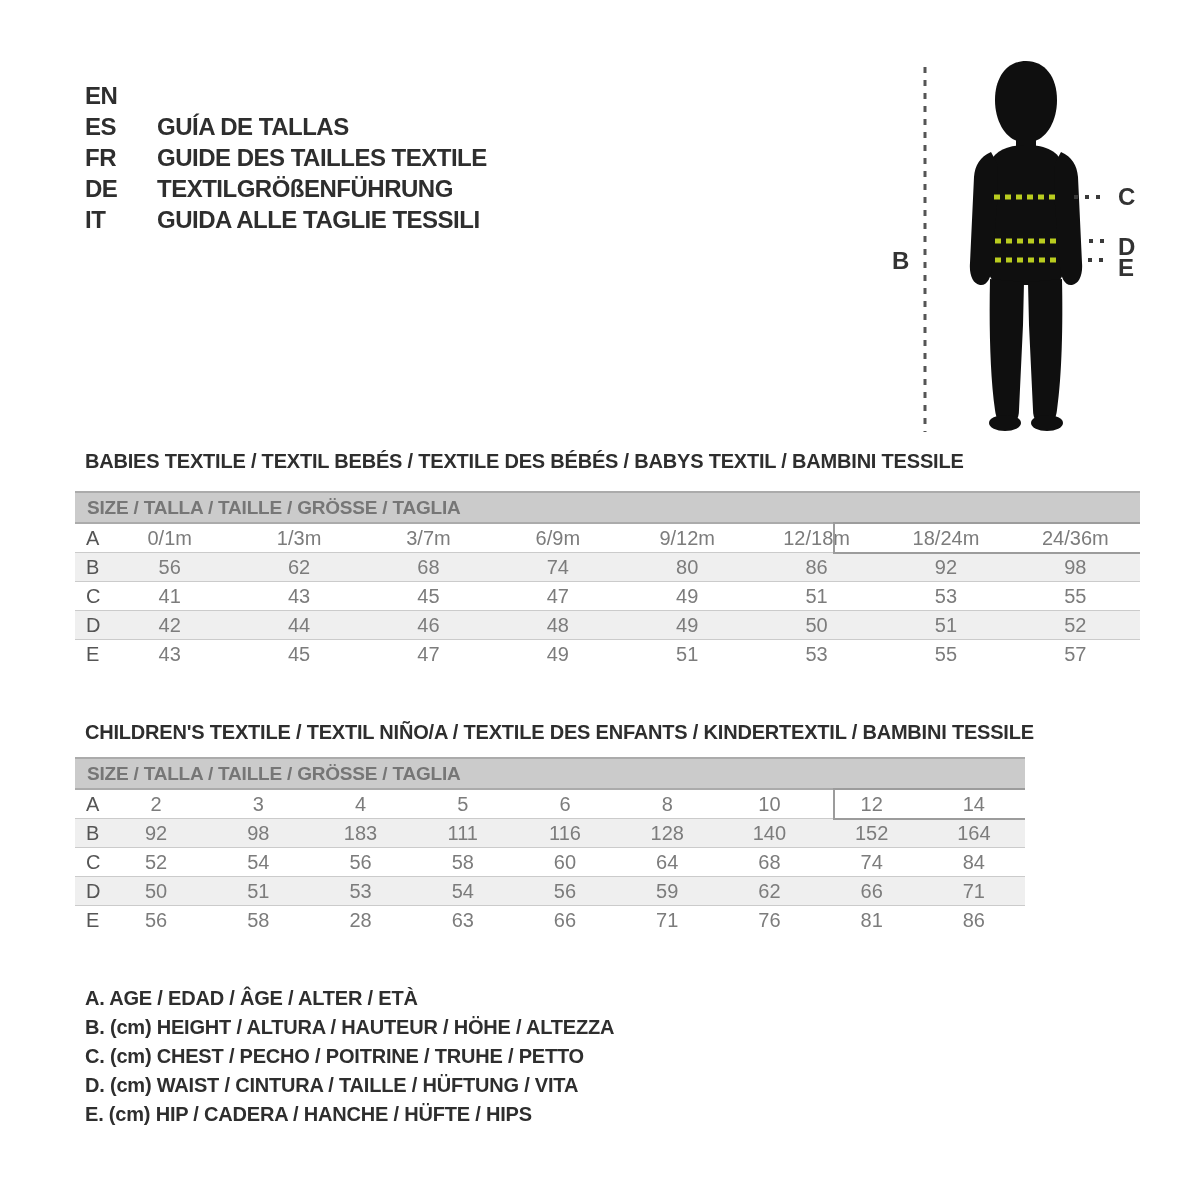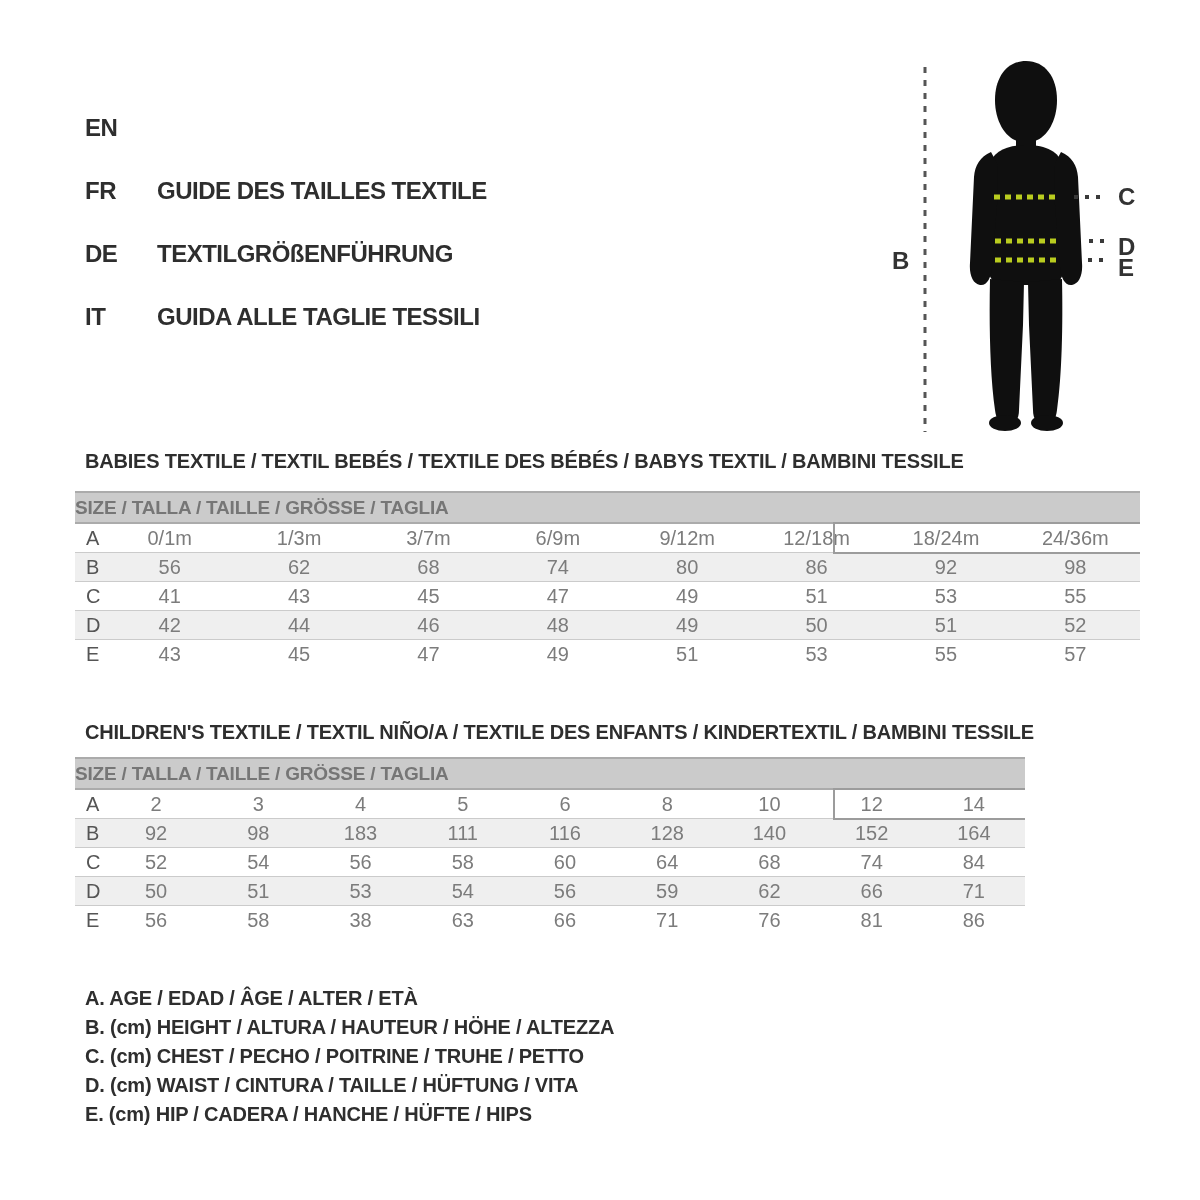--- a/index.html
+++ b/index.html
@@ -1,21 +1,21 @@
 <!DOCTYPE html>
 <html style="--accent: #b9cc1f; --silhouette: #0f0f0f; --heading-text: #2e2e2e; --table-header-bg: #cbcbcb; --table-header-text: #767676; --row-alt-bg: #efefef; --cell-text: #7c7c7c; --row-label-text: #555555; --highlight-border: #9c9c9c; --dash-dark: #3a3a3a; --dash-gray: #555555;"><head>
 <meta charset="utf-8">
 <style>
   html,body{margin:0;padding:0;background:#ffffff;}
   .page{position:relative;width:1200px;height:1200px;background:#ffffff;overflow:hidden;
         font-family:"Liberation Sans",sans-serif;}
 
   
   .lang-list{position:absolute;left:85px;top:80px;}
-  .lang-row{display:flex;height:31px;align-items:center;margin-top:32px;}
+  .lang-row{display:flex;height:31px;align-items:center;}
   .lang-code{width:72px;font-size:24px;font-weight:700;color:var(--heading-text);letter-spacing:-0.5px;}
   .lang-title{font-size:24px;font-weight:700;color:var(--heading-text);letter-spacing:-0.5px;white-space:nowrap;}
 
   
   .figure-area{position:absolute;left:890px;top:55px;width:300px;height:390px;}
   .figure-area svg{position:absolute;left:0;top:0;}
   .sil{fill:var(--silhouette);}
   .dash-v{stroke:var(--dash-gray);stroke-width:3;stroke-dasharray:6 7;fill:none;}
   .dash-accent{stroke:var(--accent);stroke-width:5;stroke-dasharray:6 5;fill:none;}
   .dash-dark{stroke:var(--dash-dark);stroke-width:4;stroke-dasharray:4 7;fill:none;}
@@ -31,21 +31,21 @@
   .babies-title{top:450px;}
   .children-title{top:721px;}
 
   
   .size-table{position:absolute;background:#ffffff;}
   .babies-tbl{left:75px;top:491px;width:1065px;}
   .children-tbl{left:75px;top:757px;width:950px;}
   .thead{height:33px;box-sizing:border-box;background:var(--table-header-bg);
          border-top:2px solid #ababab;border-bottom:2px solid #ababab;
          color:var(--table-header-text);font-size:19px;font-weight:700;
-         line-height:29px;letter-spacing:-0.2px;}
+         line-height:29px;padding-left:12px;letter-spacing:-0.2px;}
   .trow{display:flex;height:29px;align-items:center;box-sizing:border-box;
         border-bottom:1px solid #cbcbcb;}
   .trow:last-child{border-bottom:none;}
   .trow.alt{background:var(--row-alt-bg);}
   .rlabel{width:30px;padding-left:11px;box-sizing:border-box;font-size:20px;
           color:var(--row-label-text);}
   .cell{flex:1;text-align:center;font-size:20px;color:var(--cell-text);}
   .highlight-box{position:absolute;top:31px;height:32px;box-sizing:border-box;
                  border:2px solid var(--highlight-border);border-right:none;
                  background:transparent;z-index:2;pointer-events:none;}
@@ -60,20 +60,24 @@
 </head>
 <body>
 
 <div class="page">
 
   <div class="lang-list">
       <div class="lang-row">
         <span class="lang-code">EN</span>
       </div>
       <div class="lang-row">
+        <span class="lang-code">ES</span>
+        <span class="lang-title">GUÍA DE TALLAS</span>
+      </div>
+      <div class="lang-row">
         <span class="lang-code">FR</span>
         <span class="lang-title">GUIDE DES TAILLES TEXTILE</span>
       </div>
       <div class="lang-row">
         <span class="lang-code">DE</span>
         <span class="lang-title">TEXTILGRÖßENFÜHRUNG</span>
       </div>
       <div class="lang-row">
         <span class="lang-code">IT</span>
         <span class="lang-title">GUIDA ALLE TAGLIE TESSILI</span>
@@ -222,21 +226,21 @@
           <span class="cell">56</span>
           <span class="cell">59</span>
           <span class="cell">62</span>
           <span class="cell">66</span>
           <span class="cell">71</span>
         </div>
         <div class="trow">
           <span class="rlabel">E</span>
           <span class="cell">56</span>
           <span class="cell">58</span>
-          <span class="cell">38</span>
+          <span class="cell">28</span>
           <span class="cell">63</span>
           <span class="cell">66</span>
           <span class="cell">71</span>
           <span class="cell">76</span>
           <span class="cell">81</span>
           <span class="cell">86</span>
         </div>
       </div>
     <div class="highlight-box children-box"></div>
   </div>

